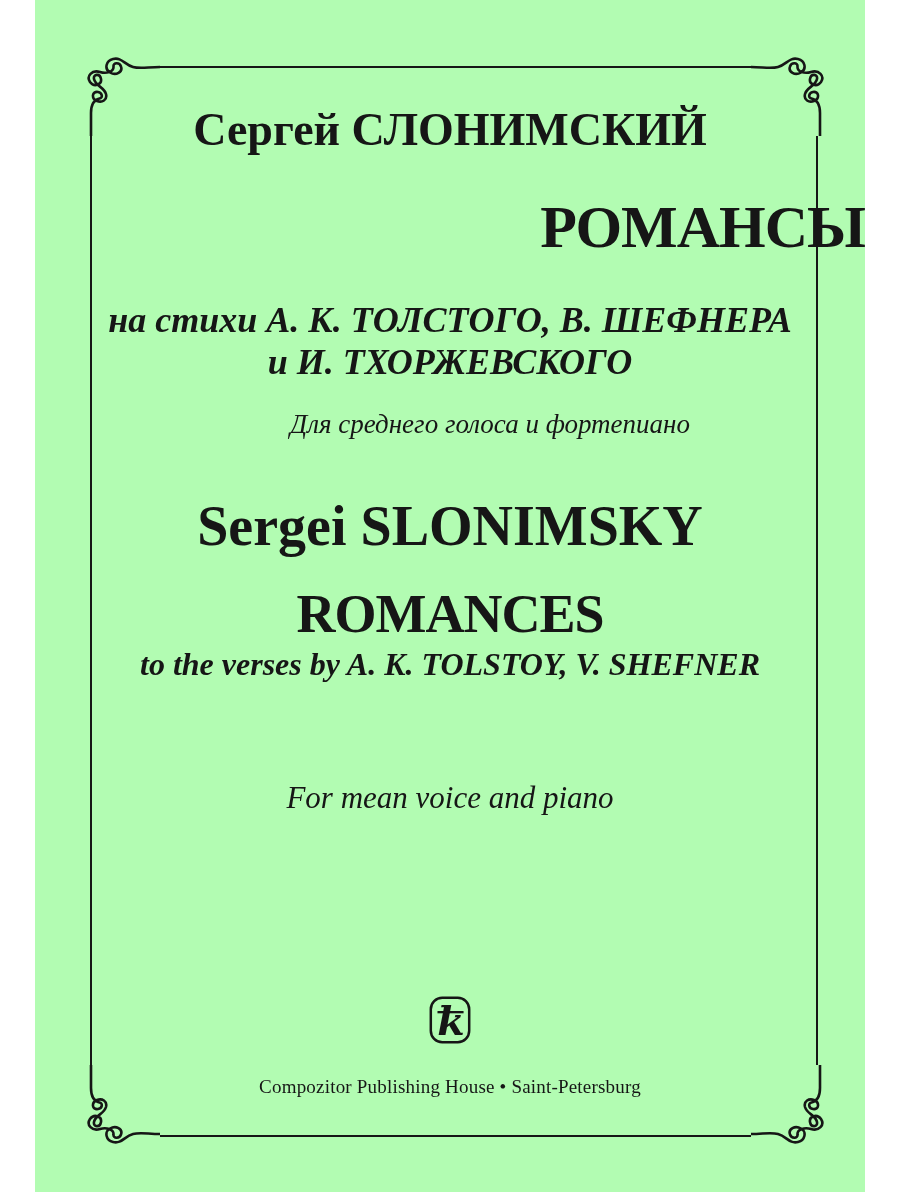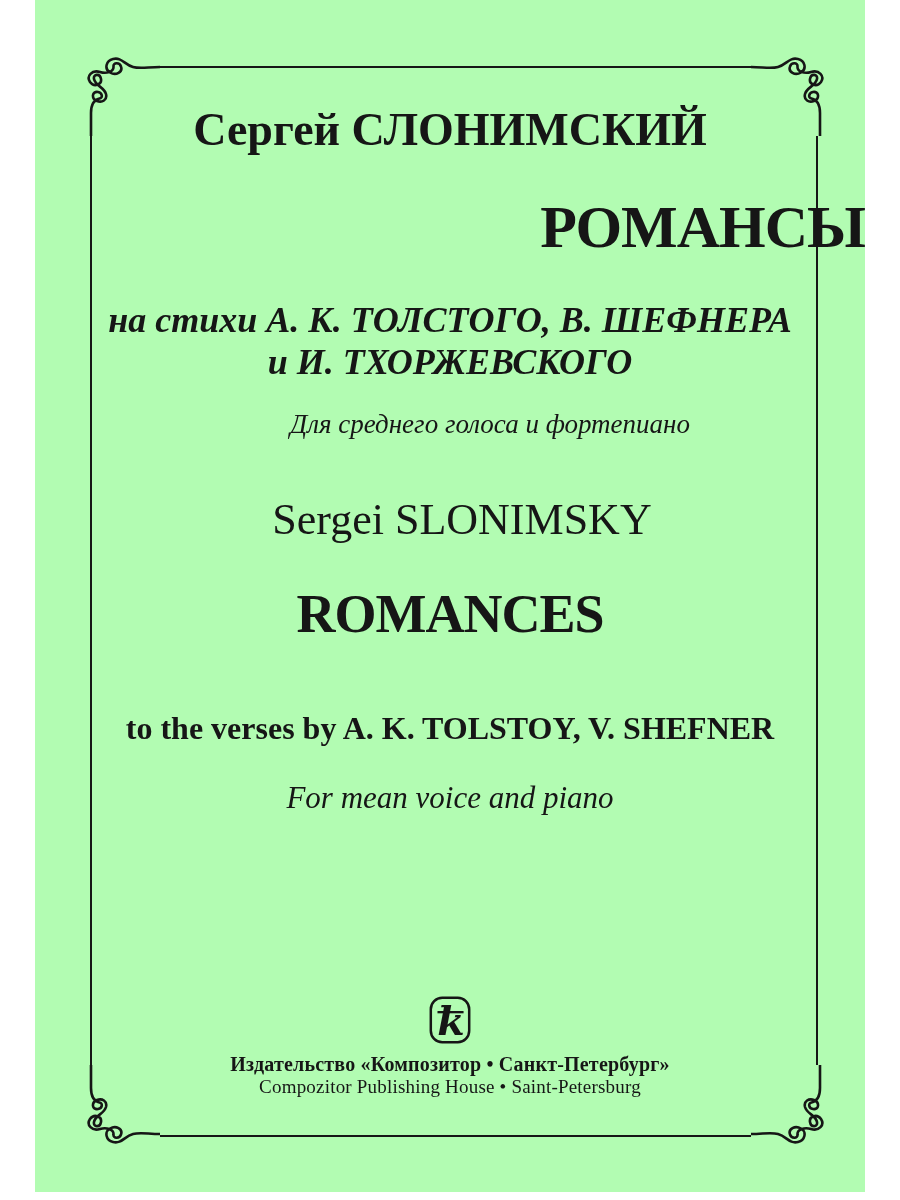--- a/index.html
+++ b/index.html
@@ -36,23 +36,23 @@
   .content{position:absolute;left:0;top:0;width:830px;height:1192px;z-index:3;}
   .tline{
     position:absolute;left:0;width:830px;text-align:center;
     white-space:nowrap;line-height:1.05;
   }
   .author-ru{top:106px;font-size:46px;font-weight:bold;}
   .title-ru{top:196px;font-size:60px;font-weight:bold;letter-spacing:-1px;text-align:right;}
   .sub-ru-1{top:278px;font-size:36px;font-weight:bold;font-style:italic;margin-top:24px;}
   .sub-ru-2{top:324px;font-size:36px;font-weight:bold;font-style:italic;margin-top:20px;}
   .scoring-ru{top:410px;font-size:27px;font-style:italic;margin-left:40px;}
-  .author-en{top:497px;font-size:44px;font-weight:normal;padding-left:12px;}
+  .author-en{top:497px;font-size:56px;font-weight:bold;}
   .title-en{top:586px;font-size:54px;font-weight:bold;letter-spacing:-1px;}
-  .sub-en-1{top:712px;font-size:32px;font-weight:bold;}
+  .sub-en-1{top:648px;font-size:32px;font-weight:bold;font-style:italic;}
   .sub-en-2{top:715px;font-size:32px;font-weight:bold;font-style:italic;}
   .scoring-en{top:782px;font-size:31px;font-style:italic;}
   .logo{
     position:absolute;left:0;top:996px;width:830px;height:48px;
     display:flex;justify-content:center;
   }
   .logo svg{display:block;width:42px;height:48px;}
   .pub-ru{top:1054px;font-size:20px;font-weight:bold;letter-spacing:0.2px;}
   .pub-en{top:1077px;font-size:19px;font-weight:normal;letter-spacing:0.2px;}
 </style>
@@ -113,18 +113,17 @@
       <div class="tline scoring-en">For mean voice and piano</div>
 
       <div class="logo">
         <svg viewBox="0 0 40 46" xmlns="http://www.w3.org/2000/svg">
           <rect x="1.6" y="1.6" width="36.8" height="42.8" rx="11" ry="11" fill="none" stroke="#161616" stroke-width="2.4"></rect>
           <line x1="8" y1="15.5" x2="33" y2="15.5" stroke="#161616" stroke-width="2.2"></line>
           <text x="21" y="37" text-anchor="middle" font-family="DejaVu Serif, Liberation Serif, serif" font-style="italic" font-weight="bold" font-size="38" fill="#161616">k</text>
         </svg>
       </div>
 
-      <div class="tline pub-ru">Издательство «Композитор • Санкт-Петербург»</div>
       <div class="tline pub-en">Compozitor Publishing House • Saint-Petersburg</div>
     </div>
 
   </div>
 </div>
 
 </body></html>

